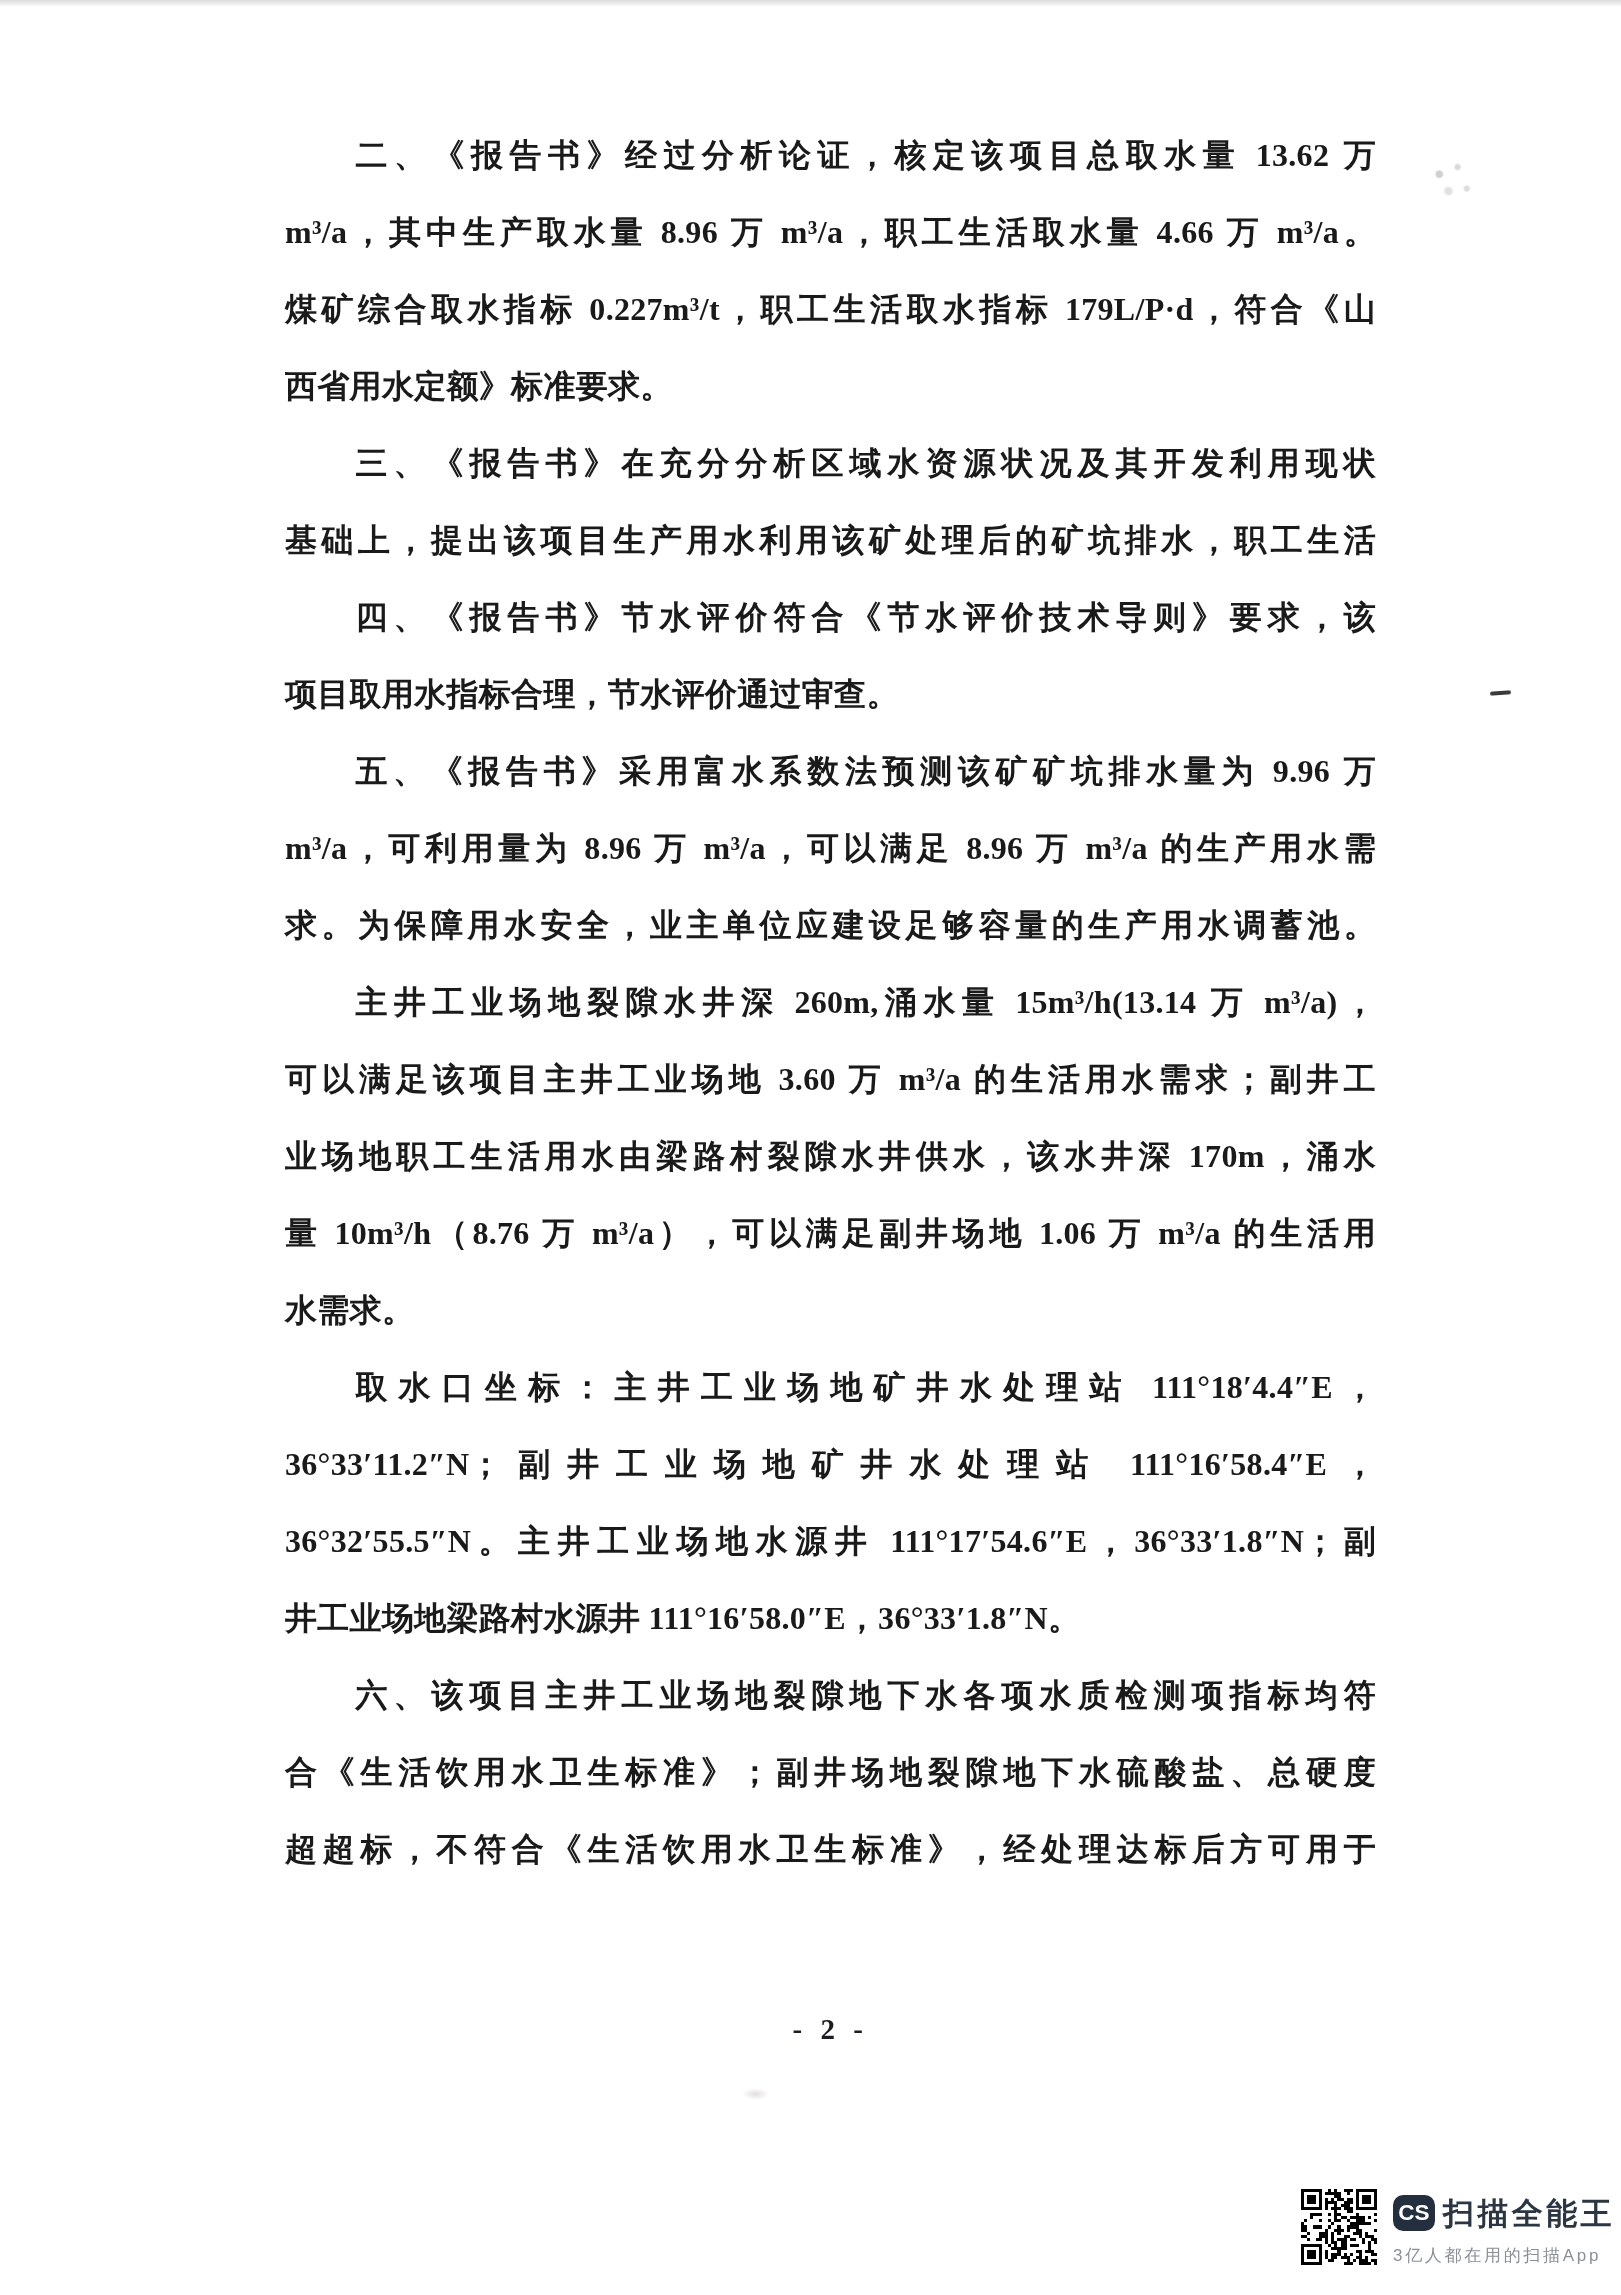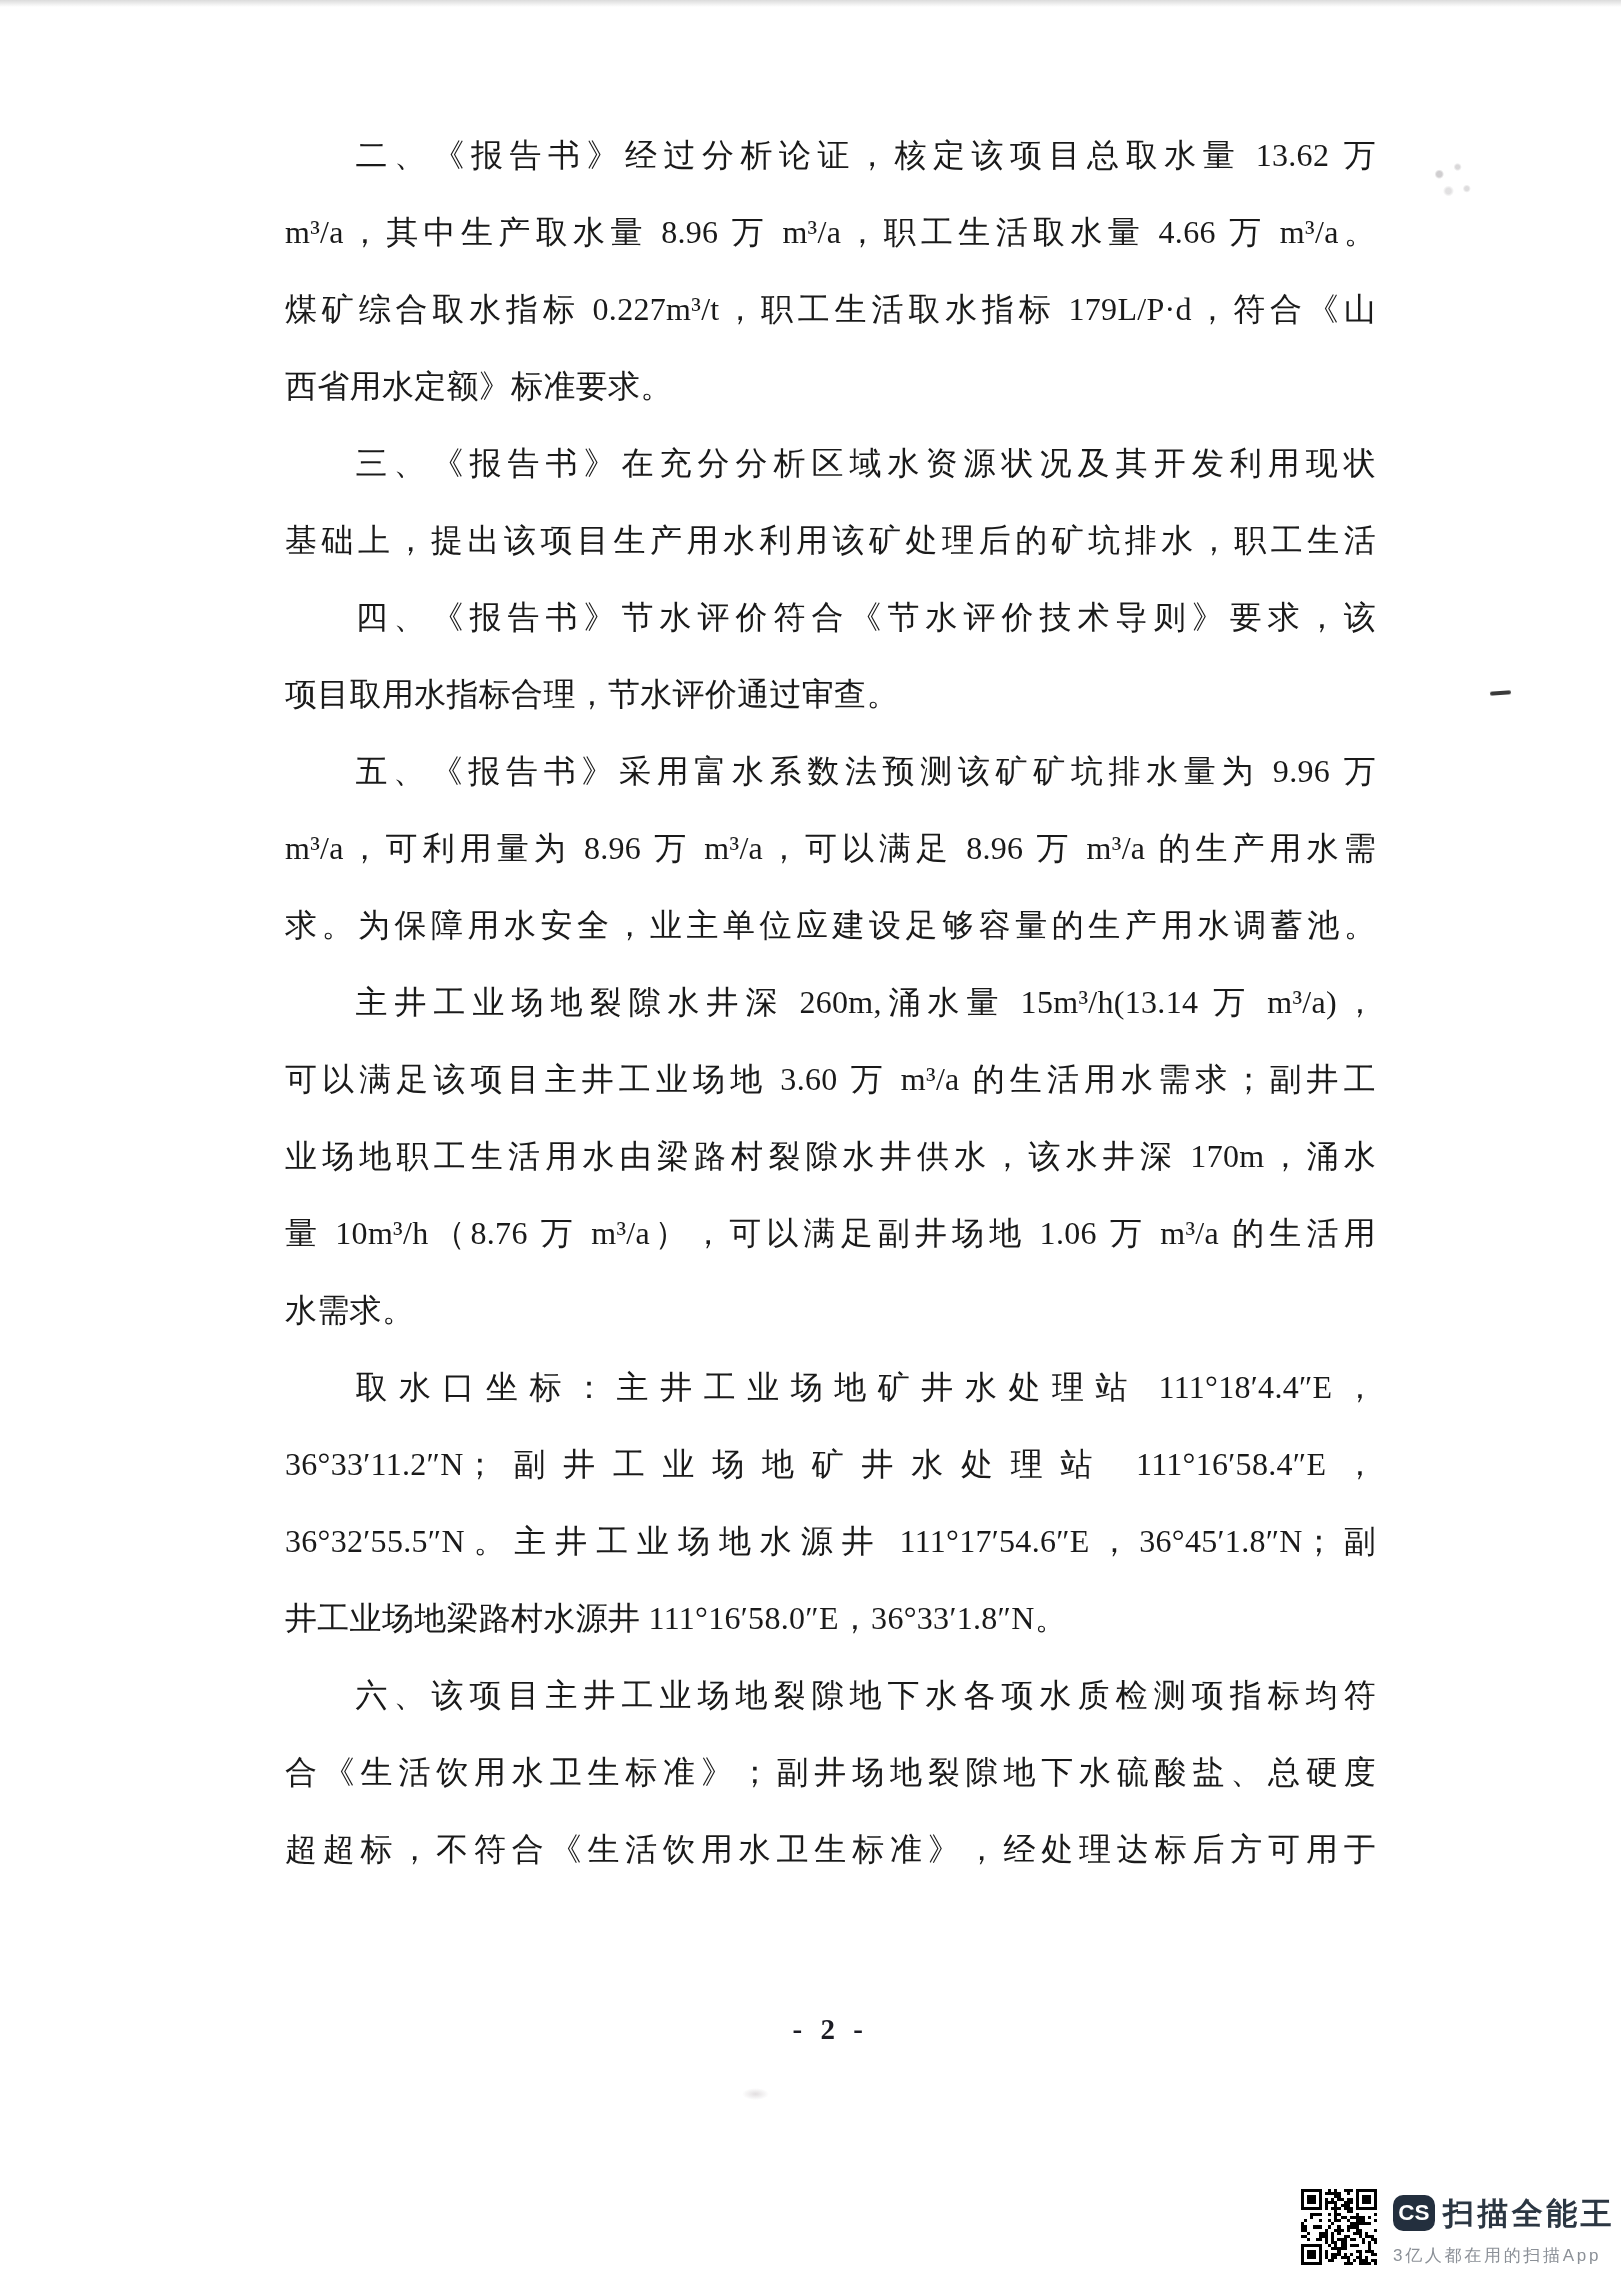--- a/index.html
+++ b/index.html
@@ -24,21 +24,21 @@
     background: linear-gradient(to bottom, rgba(190,190,190,0.55), rgba(255,255,255,0));
   }
   .doc-body {
     position: absolute;
     left: 285px;
     top: 117px;
     width: 1091px;
     font-size: 32px;
     line-height: 77px;
     color: #1a1a1a;
-    font-weight: 400;
+    font-weight: 700;
     letter-spacing: 0.3px;
   }
   .para { margin: 0; }
   .line {
     height: 77px;
     text-align: justify;
     text-align-last: justify;
     text-justify: inter-character;
     white-space: nowrap;
     overflow: visible;
@@ -173,21 +173,21 @@
       <div class="para">
         <div class="line indent">主井工业场地裂隙水井深 260m,涌水量 15m³/h(13.14 万 m³/a)，</div>
         <div class="line">可以满足该项目主井工业场地 3.60 万 m³/a 的生活用水需求；副井工</div>
         <div class="line">业场地职工生活用水由梁路村裂隙水井供水，该水井深 170m，涌水</div>
         <div class="line">量 10m³/h（8.76 万 m³/a），可以满足副井场地 1.06 万 m³/a 的生活用</div>
         <div class="line no-fill">水需求。</div>
       </div>
       <div class="para">
         <div class="line indent">取水口坐标：主井工业场地矿井水处理站 111°18′4.4″E，</div>
         <div class="line">36°33′11.2″N；副井工业场地矿井水处理站 111°16′58.4″E，</div>
-        <div class="line">36°32′55.5″N。主井工业场地水源井 111°17′54.6″E，36°45′1.8″N；副</div>
+        <div class="line">36°32′55.5″N。主井工业场地水源井 111°17′54.6″E，36°33′1.8″N；副</div>
         <div class="line no-fill">井工业场地梁路村水源井 111°16′58.0″E，36°33′1.8″N。</div>
       </div>
       <div class="para">
         <div class="line indent">六、该项目主井工业场地裂隙地下水各项水质检测项指标均符</div>
         <div class="line">合《生活饮用水卫生标准》；副井场地裂隙地下水硫酸盐、总硬度</div>
         <div class="line">超超标，不符合《生活饮用水卫生标准》，经处理达标后方可用于</div>
       </div>
     </div>
 
   <div class="page-number">- 2 -</div>

